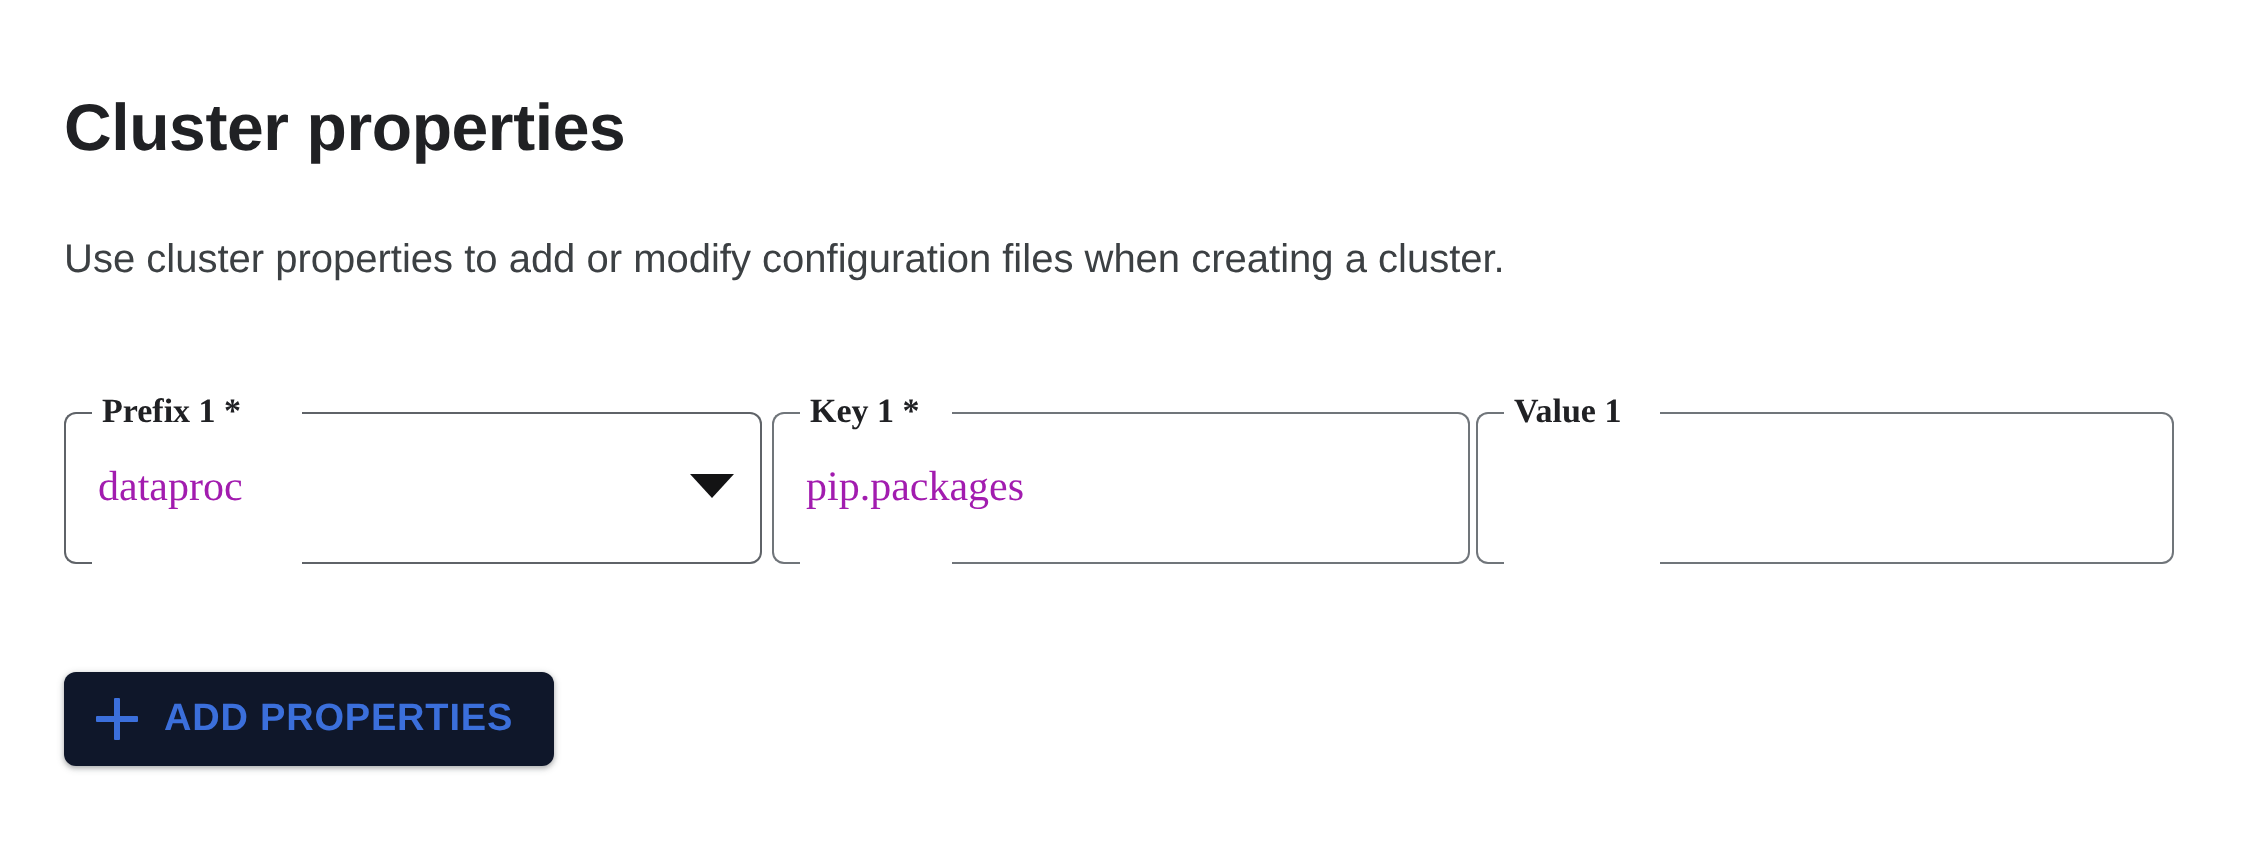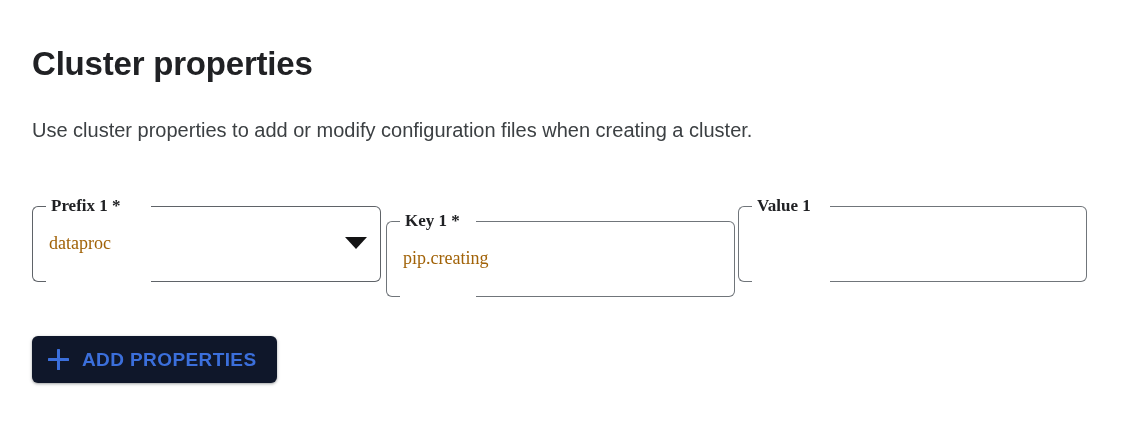--- a/index.html
+++ b/index.html
@@ -61,21 +61,21 @@
 
   .form-field {
     position: absolute;
     top: 0;
     width: 349px;
     height: 76px;
     box-sizing: border-box;
     font-family: Liberation Serif, serif;
   }
   .form-field.f1 { left: 0px; }
-  .form-field.f2 { left: 354px; margin-top: 15px; }
+  .form-field.f2 { left: 354px; }
   .form-field.f3 { left: 706px; padding-left: 36px; }
 
   
   .outline {
     position: absolute;
     inset: 0;
     pointer-events: none;
   }
   .outline .ol-leading {
     position: absolute;
@@ -117,24 +117,24 @@
     color: #202124;
     white-space: nowrap;
     z-index: 2;
   }
 
   .field-value {
     position: absolute;
     left: 17px;
     top: 22px;
     right: 42px;
-    font-size: 18px;
+    font-size: 21px;
     line-height: 30px;
     font-weight: 400;
-    color: #a16207;
+    color: #a21caf;
     white-space: nowrap;
     overflow: hidden;
   }
   .form-field.f3 .field-value {
     right: 10px;
   }
 
   .select-arrow {
     position: absolute;
     right: 14px;
@@ -214,21 +214,21 @@
       <span class="field-value">dataproc</span>
       <span class="select-arrow"></span>
     </div>
 
     <div class="form-field f2">
       <div class="outline">
         <span class="ol-leading"></span>
         <span class="ol-trailing" style="left:90px;"></span>
       </div>
       <span class="field-label">Key 1 *</span>
-      <span class="field-value">pip.creating</span>
+      <span class="field-value">pip.packages</span>
     </div>
 
     <div class="form-field f3">
       <div class="outline">
         <span class="ol-leading"></span>
         <span class="ol-trailing" style="left:92px;"></span>
       </div>
       <span class="field-label">Value 1</span>
     </div>
 

